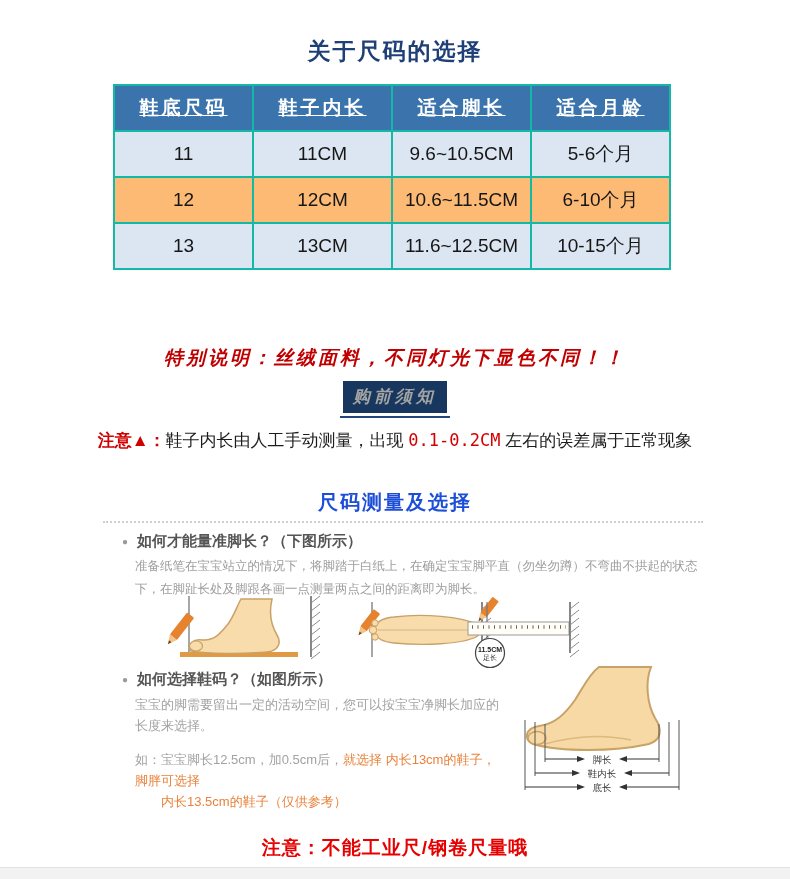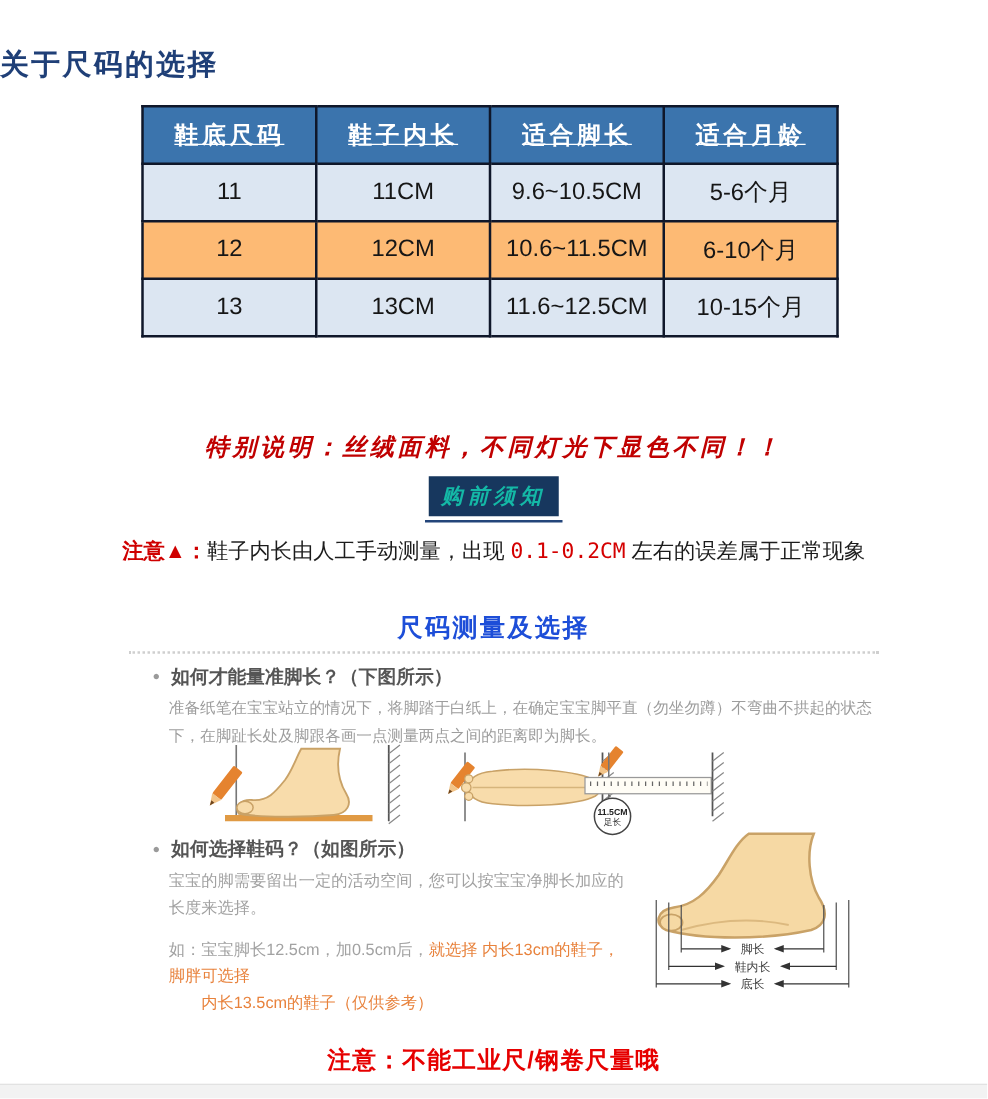--- a/index.html
+++ b/index.html
@@ -1,48 +1,48 @@
 <!DOCTYPE html>
 <html><head>
 <meta charset="utf-8">
 <style>
   html,body { margin:0; padding:0; background:#fff; }
   .page {
     position:relative; width:790px; height:879px; background:#ffffff;
     font-family:"Liberation Sans","DejaVu Sans",sans-serif; overflow:hidden;
   }
   .page-title {
-    position:absolute; top:36px; left:0; right:0; 
+    position:absolute; top:36px; left:0; right:0; text-align:center;
     font-size:23px; font-weight:bold; color:#1f3f77; letter-spacing:2px;
   }
   
   .size-table {
     position:absolute; top:84px; left:113px; border-collapse:collapse;
     table-layout:fixed;
   }
   .size-table th, .size-table td {
-    border:2px solid #0f172a; width:137px; height:44px; text-align:center;
+    border:2px solid #14b8a6; width:137px; height:44px; text-align:center;
     vertical-align:middle; padding:0;
   }
   .size-table th {
     background:#3b74ad; color:#ffffff; font-size:19px; font-weight:bold;
     text-decoration:underline; letter-spacing:3px;
   }
   .size-table td { font-size:19px; color:#161616; background:#fdba74; }
   .size-table tr.alt td { background:#dce6f2; }
   
   .special-note {
     position:absolute; top:345px; left:0; right:0; text-align:center;
     color:#c00000; font-family:"DejaVu Serif",serif; font-style:italic;
     font-weight:bold; font-size:19px; letter-spacing:3px;
   }
   .badge-wrap { position:absolute; top:381px; left:0; right:0; text-align:center; }
   .badge-underline { display:inline-block; border-bottom:2px solid #23457a; padding:0 3px 3px; }
   .badge {
-    display:inline-block; background:#17375e; color:#14b8a6; font-weight:bold;
+    display:inline-block; background:#17375e; color:#a3a3a3; font-weight:bold;
     font-size:17px; letter-spacing:4px; padding:4px 10px 5px;
     font-style:italic;
   }
   .attention {
     position:absolute; top:429px; left:0; right:0; text-align:center;
     font-size:17px; color:#1c1c1c;
   }
   .attention .red-prefix { color:#cf0000; font-weight:bold; }
   .attention .red-mono { color:#d40000; font-family:"DejaVu Sans Mono",monospace; }
   .attention2 {

